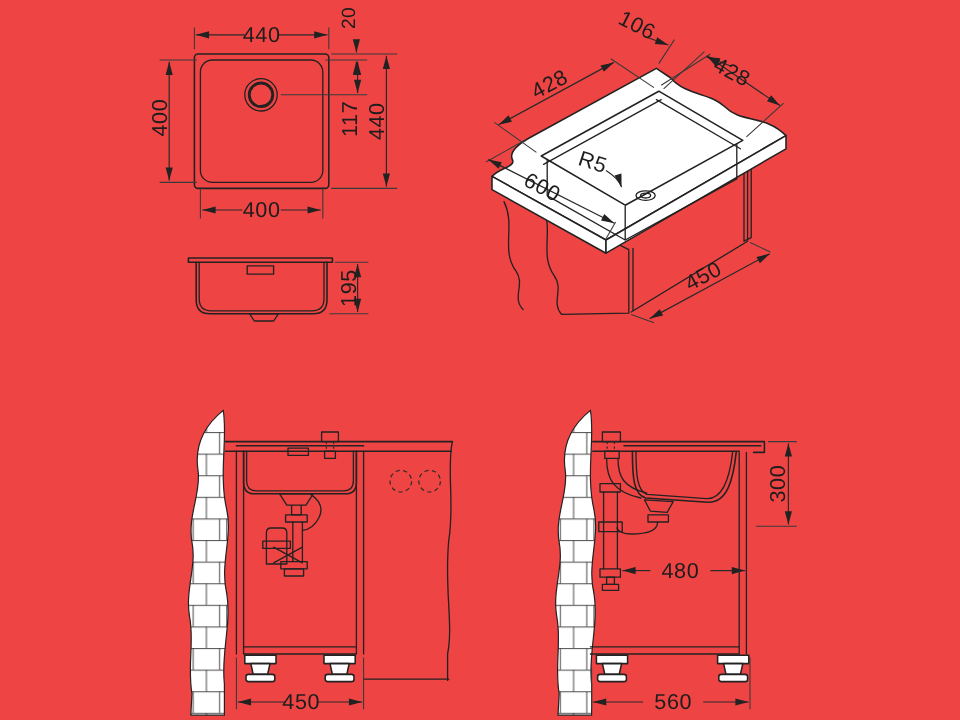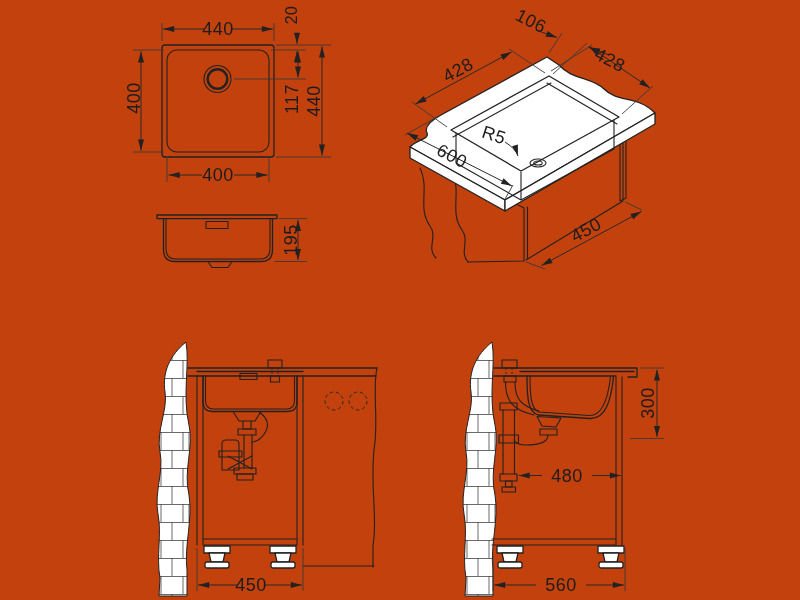--- a/index.html
+++ b/index.html
@@ -1,16 +1,16 @@
 <!DOCTYPE html>
 <html><head>
 <meta charset="utf-8">
 <style>
   html,body{margin:0;padding:0;background:#fff;}
-  .canvas{position:relative;width:800px;height:600px;background:#c2410c;overflow:hidden;
+  .canvas{position:relative;width:800px;height:600px;background:#ef4444;overflow:hidden;
           font-family:"Liberation Sans", sans-serif;}
   svg{display:block}
   .ln   {fill:none;stroke:#222222;stroke-width:1.3;stroke-linecap:round;stroke-linejoin:round;}
   .ln2  {fill:none;stroke:#222222;stroke-width:1.1;stroke-linecap:round;stroke-linejoin:round;}
   .fw   {fill:#ffffff;stroke:#222222;stroke-width:1.3;stroke-linejoin:round;}
   .ext  {fill:none;stroke:#3a3a3a;stroke-width:0.9;}
   .dim  {fill:none;stroke:#2a2a2a;stroke-width:1;}
   .dash {fill:none;stroke:#2a2a2a;stroke-width:1;stroke-dasharray:3.5 2.8;}
   .dash2{fill:none;stroke:#2a2a2a;stroke-width:1;stroke-dasharray:2 2;}
   .dimtxt{font:18px "Liberation Sans", sans-serif;fill:#1d1d1d;letter-spacing:.5px;}

